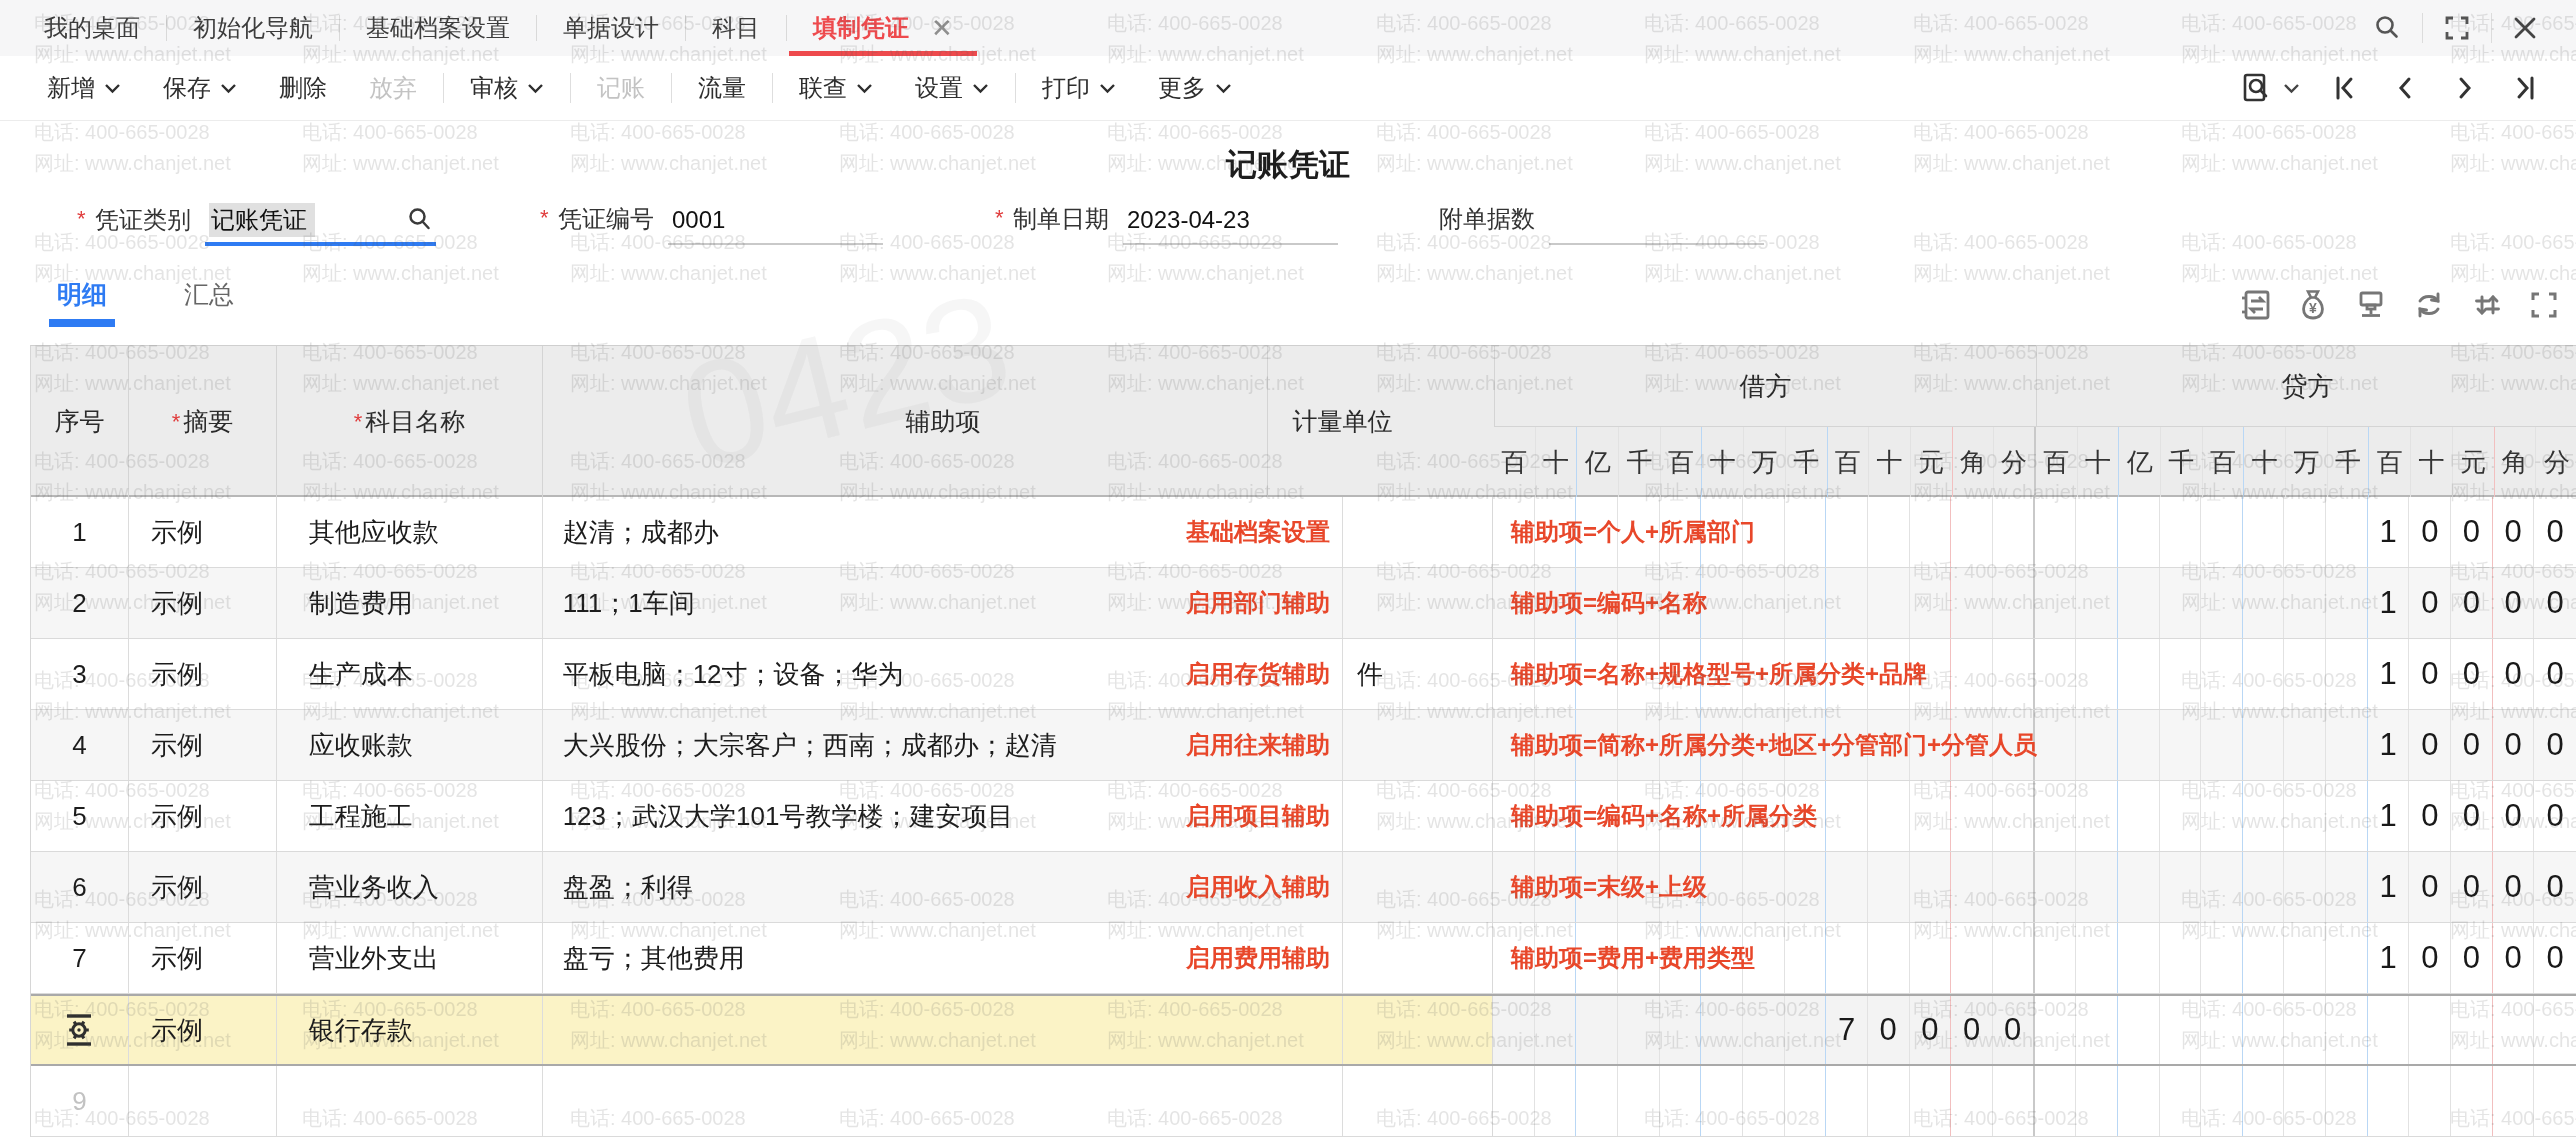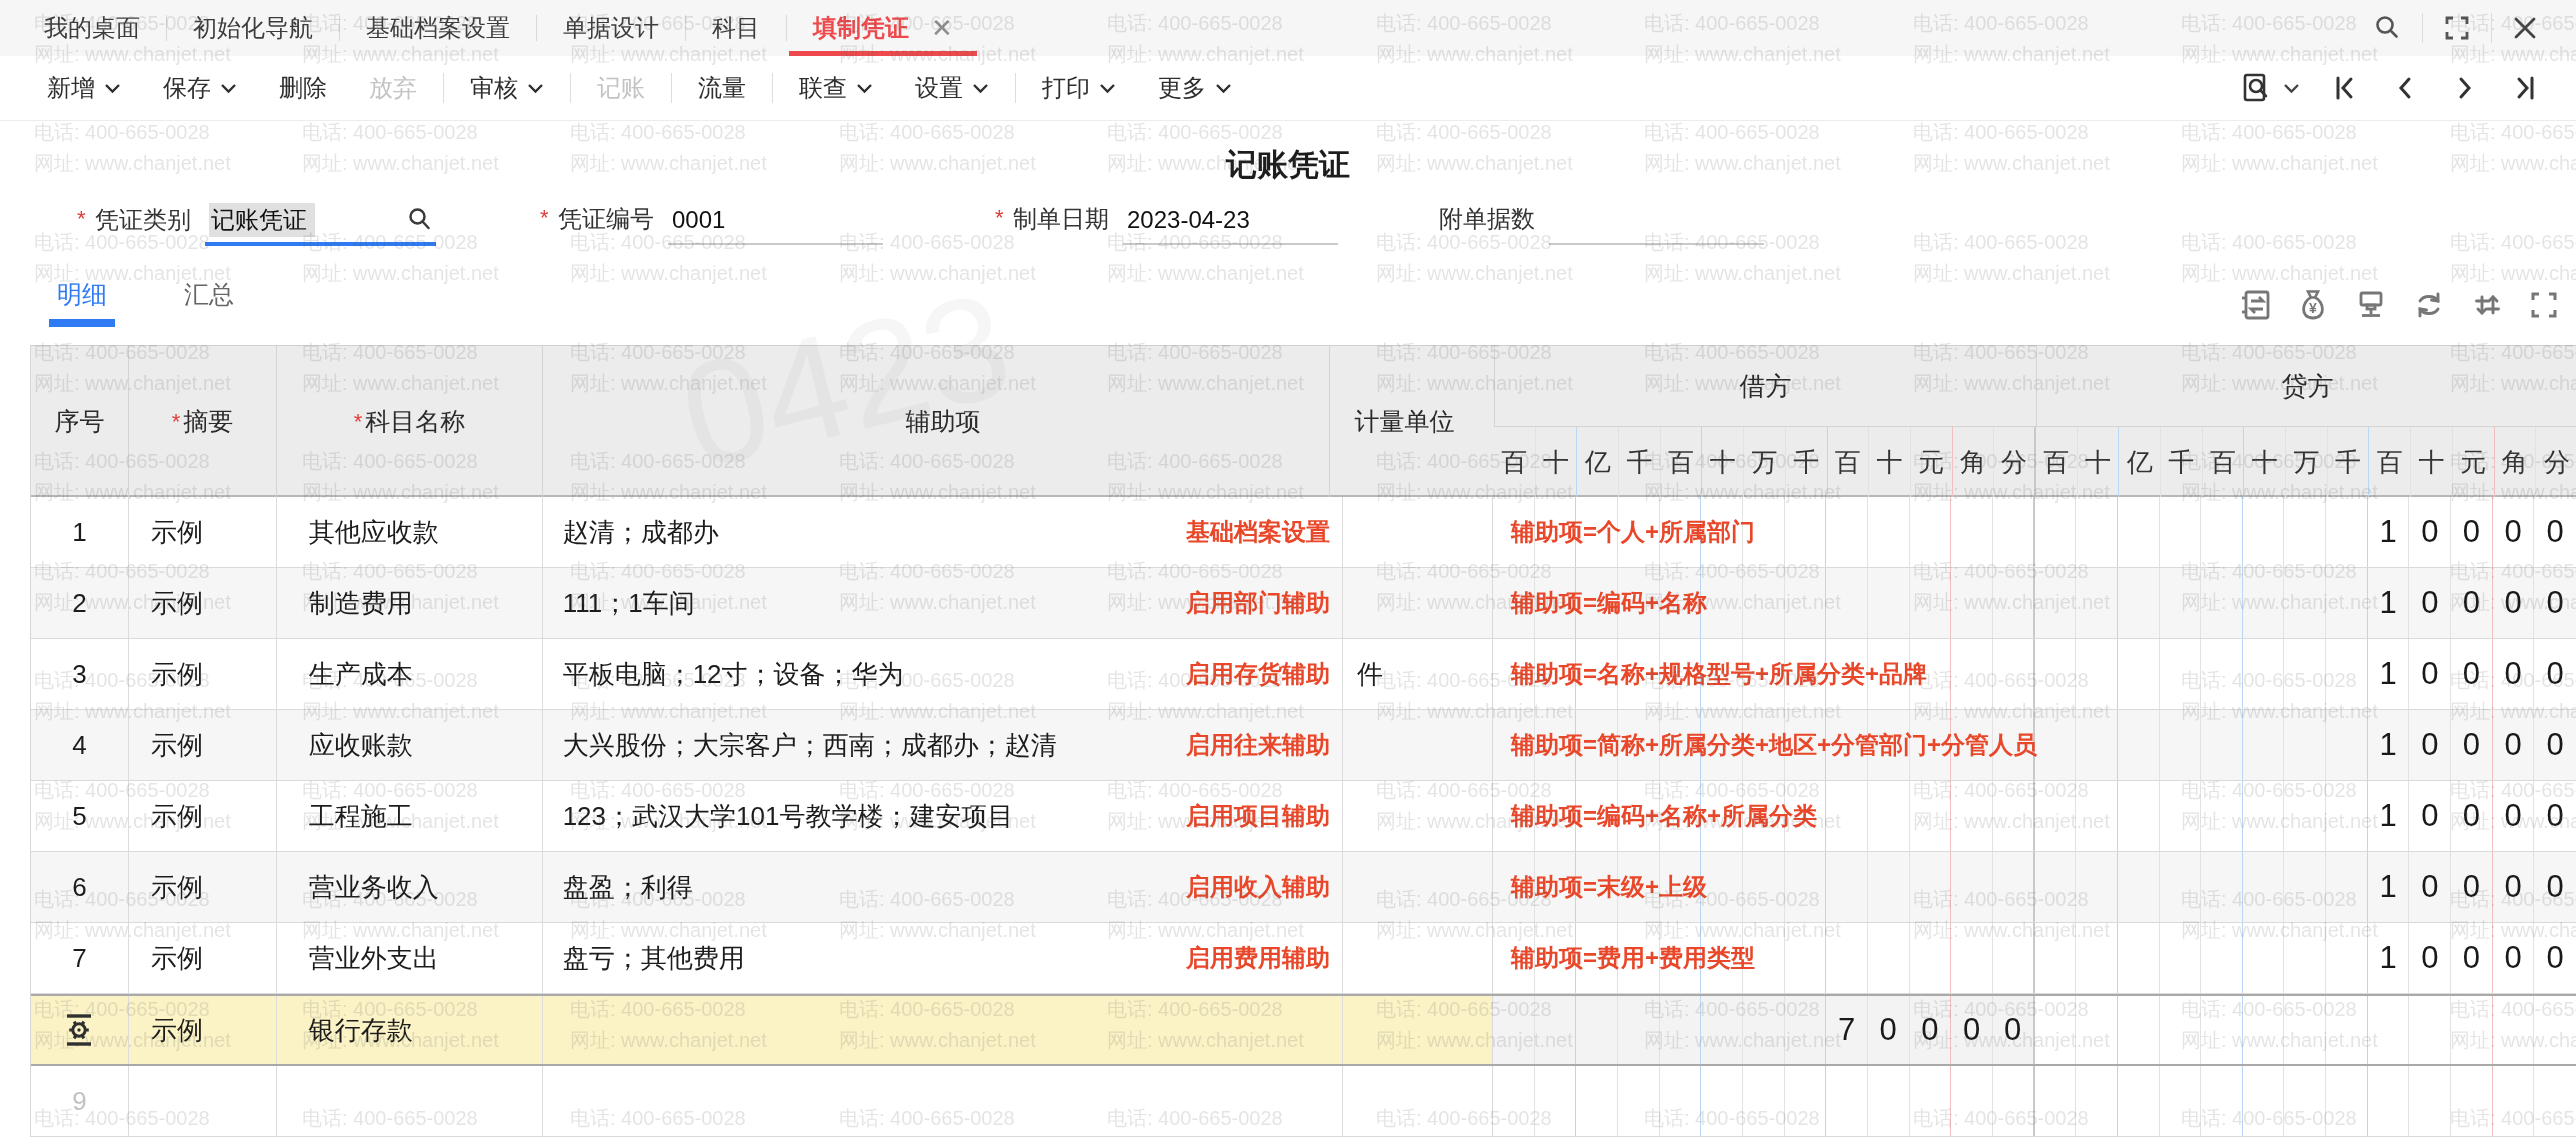--- a/index.html
+++ b/index.html
@@ -30,21 +30,21 @@
   .formrow { position:absolute; top:203px; left:0; width:100%; height:59px; }
   .field { position:absolute; display:flex; align-items:flex-end; font-size:24px; color:#333; }
   .field .req { color:var(--asterisk-red); padding-bottom:14px; margin-right:6px; font-size:22px; width:12px; }
   .field .flabel { padding-bottom:10px; margin-right:14px; white-space:nowrap; }
   .fval { width:215px; border-bottom:2px solid #c9c9c9; padding:0 2px 8px 4px; font-size:24px; color:#111; min-height:39px; }
   .fval.focus { width:231px; border-bottom:4px solid var(--accent-blue); padding-bottom:5px; display:flex; justify-content:space-between; align-items:center; }
   .fval.focus .selbg { background:#e0e0e0; padding:1px 8px 1px 2px; }
   
   .viewtabs { position:absolute; top:278px; left:57px; display:flex; gap:77px; }
   .vtab { font-size:25px; color:#666; position:relative; padding-bottom:16px; }
-  .vtab.active { color:var(--accent-blue); font-weight:normal; }
+  .vtab.active { color:var(--accent-blue); font-weight:bold; }
   .vtab.active::after { content:""; position:absolute; left:-8px; right:-8px; bottom:0; height:8px; background:var(--accent-blue); }
   .gridtools { position:absolute; top:288px; right:16px; display:flex; align-items:center; gap:24px; }
   .gridtools .icon { display:flex; }
   
   .vtable { position:absolute; left:30px; top:345px; width:2546px; border-left:1px solid #d6d6d6; border-top:1px solid #cfcfcf; }
   .thead { position:relative; height:151px; background:#ececec; border-bottom:2px solid #b7b7b7; font-size:25px; color:#2a2a2a; }
   .hcell { position:absolute; top:0; height:151px; display:flex; align-items:center; justify-content:center; border-left:1px solid #d4d4d4; }
   .hcell.first { border-left:none; }
   .hcell .req { color:var(--asterisk-red); font-size:22px; margin-right:3px; }
   .hgroup { position:absolute; top:0; height:81px; display:flex; align-items:center; justify-content:center; border-left:1px solid #d4d4d4; border-bottom:1px solid #d4d4d4; font-size:26px; }
@@ -334,21 +334,21 @@
           <span class="req">*</span>
           <span>摘要</span>
         </div>
       <div class="hcell" style="left:245px;width:266px;">
           <span class="req">*</span>
           <span>科目名称</span>
         </div>
       <div class="hcell" style="left:511px;width:801px;">
           <span>辅助项</span>
         </div>
-      <div class="hcell" style="left:1298px;width:150px;">
+      <div class="hcell" style="left:1236px;width:150px;">
           <span>计量单位</span>
         </div>
       <div class="hgroup" style="left:1463px;width:542px;">
           <span>借方</span>
         </div>
       <div class="hgroup" style="left:2005px;width:542px;">
           <span>贷方</span>
         </div>
       <div class="hdigits" id="hdigits">
           <span class="dcell">百</span>

